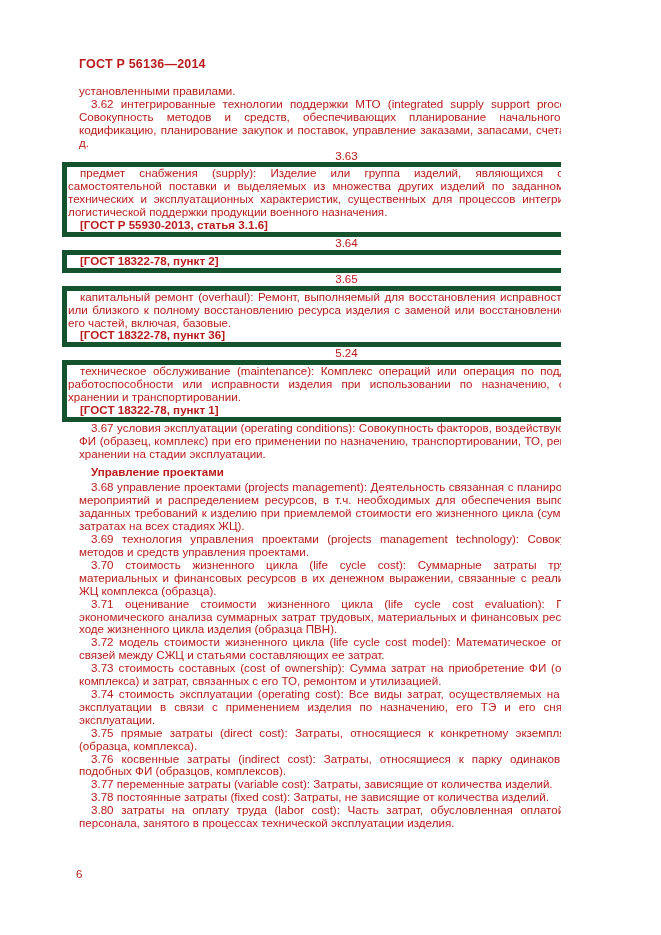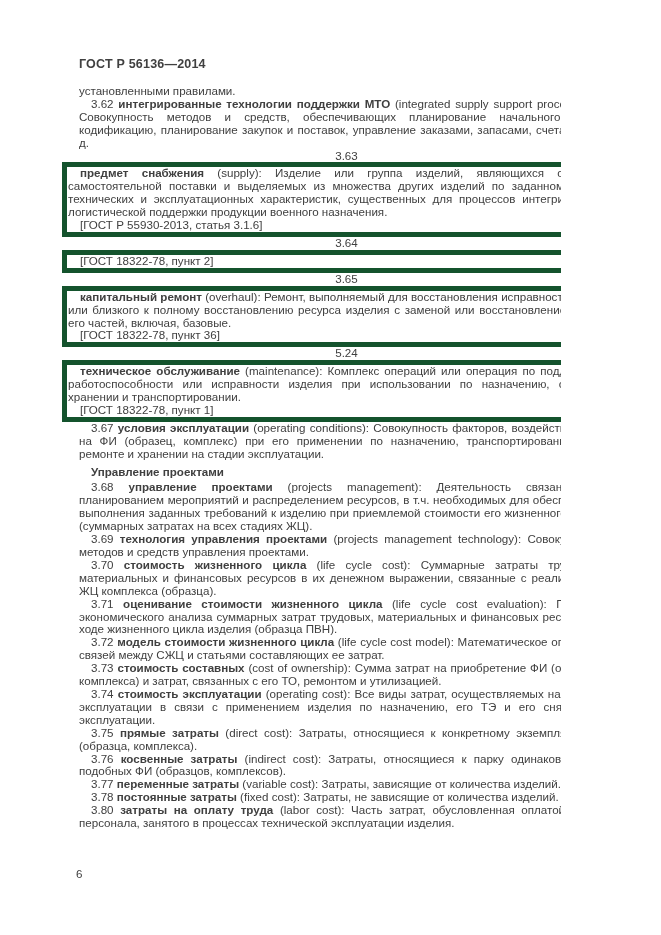--- a/index.html
+++ b/index.html
@@ -4,21 +4,21 @@
 <style>
   * { margin: 0; padding: 0; box-sizing: border-box; }
   html, body { background: #ffffff; }
   body { font-family: "Liberation Sans", sans-serif; }
 
   .page {
     position: relative;
     width: 561px;
     height: 935px;
     background: #ffffff;
-    color: #404040;
+    color: #b91c1c;
     overflow: hidden;
   }
 
   .doc-header {
     position: absolute;
     left: 79px;
     top: 57px;
     font-size: 12.5px;
     font-weight: bold;
     letter-spacing: 0.2px;
@@ -39,37 +39,37 @@
   .para { text-indent: 12px; }
   .noindent { text-indent: 0; }
   .numline { text-align: center; }
 
   .defbox {
     border: 5px solid #14532d;
     margin-left: -17px;
     margin-right: -19px;
     padding: 0 1px;
   }
-  .defbox .source { text-align: left; }
+  .defbox .source { text-align: left; font-weight: bold; }
 
   .subheading {
     font-weight: bold;
     text-indent: 12px;
     text-align: left;
     margin: 5px 0 3px 0;
   }
 
   .page-number {
     position: absolute;
     left: 76px;
     top: 867px;
     font-size: 11.6px;
   }
 
-  b { font-weight: bold; }
+  b { font-weight: normal; }
 </style>
 </head>
 <body>
 
 <div class="page">
 
   <div class="doc-header">ГОСТ Р 56136—2014</div>
 
   <div class="content">
 

